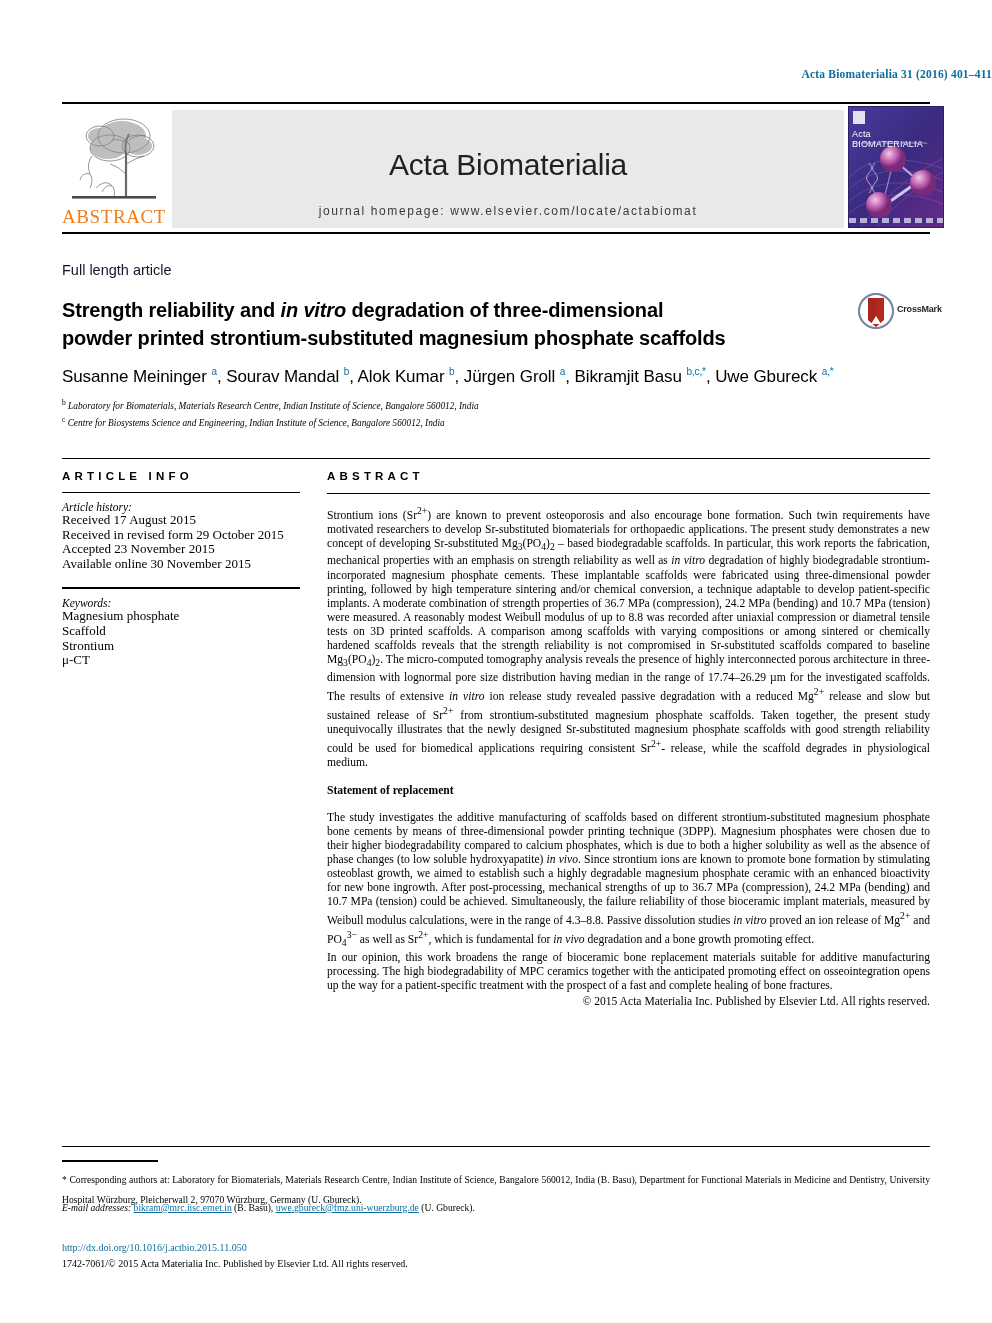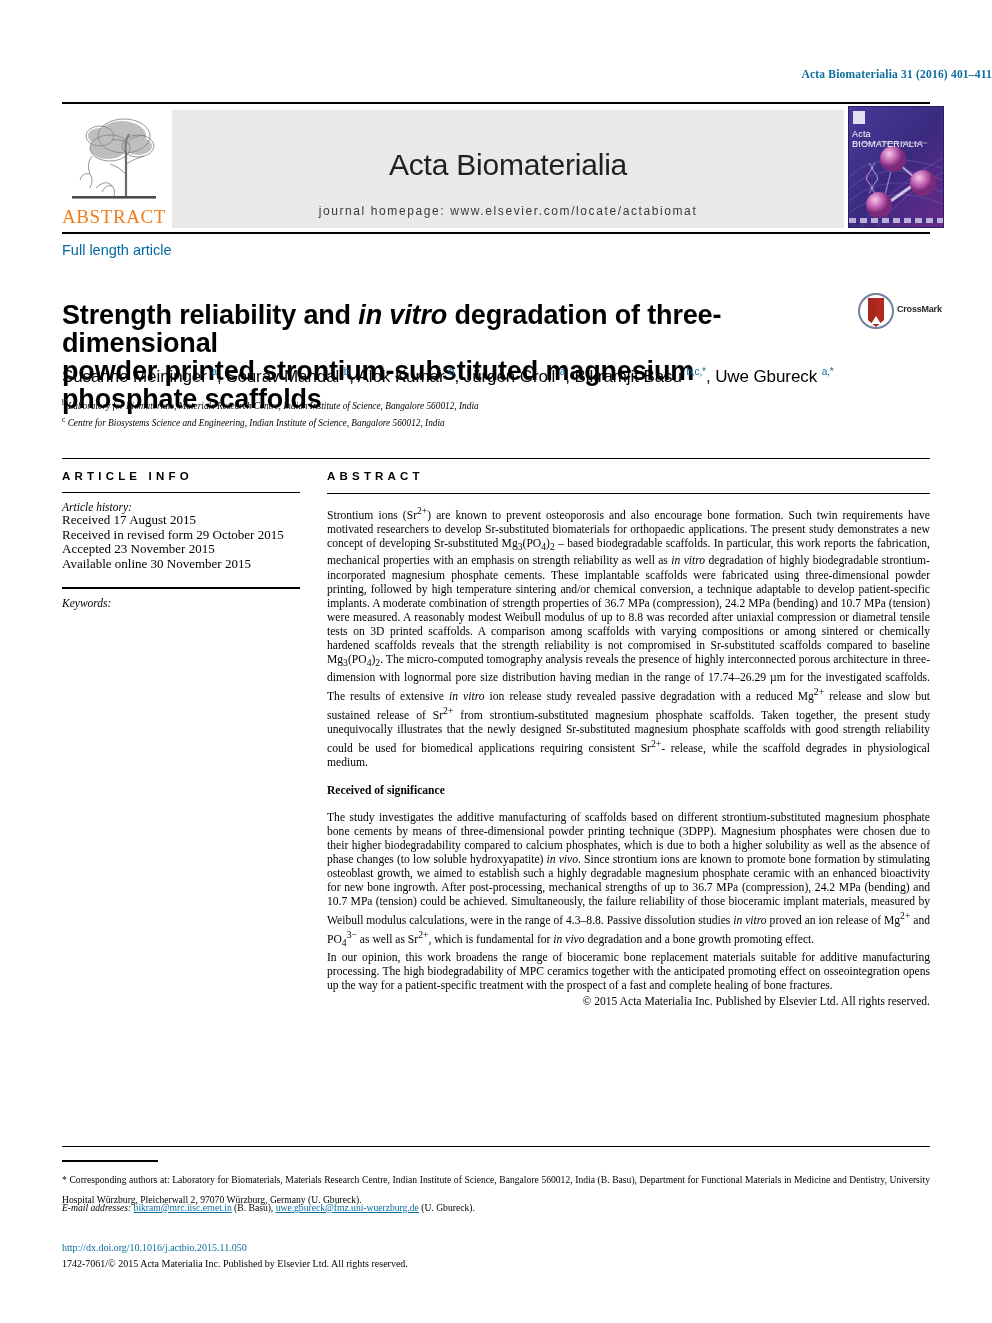--- a/index.html
+++ b/index.html
@@ -153,31 +153,31 @@
     position: absolute;
     left: 0; top: 130px;
     width: 868px;
     height: 2px;
     background: #000;
   }
 
   
   .article-type {
     position: absolute;
-    left: 62px; top: 242px;
+    left: 62px; top: 262px;
     font-family: "Liberation Sans", sans-serif;
     font-size: 14.5px;
-    color: #0369a1;
+    color: #0f172a;
   }
   .title {
     position: absolute;
     left: 62px; top: 283px;
     width: 760px;
     font-family: "Liberation Sans", sans-serif;
-    font-size: 27px;
+    font-size: 20px;
     line-height: 28px;
     color: #000;
     letter-spacing: -0.15px;
   }
   .title em { font-style: italic; }
 
   .crossmark {
     position: absolute;
     left: 858px; top: 290px;
     width: 78px;
@@ -469,28 +469,34 @@
     <div class="thin-rule"></div>
     <div class="info-label">Article history:</div>
     <div class="info-list">
       <div>Received 17 August 2015</div>
       <div>Received in revised form 29 October 2015</div>
       <div>Accepted 23 November 2015</div>
       <div>Available online 30 November 2015</div>
     </div>
     <div class="kw-rule"></div>
     <div class="info-label">Keywords:</div>
+    <div class="info-list">
+      <div>Magnesium phosphate</div>
+      <div>Scaffold</div>
+      <div>Strontium</div>
+      <div>μ-CT</div>
+    </div>
   </div>
 
   <div class="abs-col">
     <div class="sec-head">ABSTRACT</div>
     <div class="abs-rule"></div>
     <div class="abs-body">
       <p>Strontium ions (Sr<sup>2+</sup>) are known to prevent osteoporosis and also encourage bone formation. Such twin requirements have motivated researchers to develop Sr-substituted biomaterials for orthopaedic applications. The present study demonstrates a new concept of developing Sr-substituted Mg<sub>3</sub>(PO<sub>4</sub>)<sub>2</sub> – based biodegradable scaffolds. In particular, this work reports the fabrication, mechanical properties with an emphasis on strength reliability as well as <em>in vitro</em> degradation of highly biodegradable strontium-incorporated magnesium phosphate cements. These implantable scaffolds were fabricated using three-dimensional powder printing, followed by high temperature sintering and/or chemical conversion, a technique adaptable to develop patient-specific implants. A moderate combination of strength properties of 36.7 MPa (compression), 24.2 MPa (bending) and 10.7 MPa (tension) were measured. A reasonably modest Weibull modulus of up to 8.8 was recorded after uniaxial compression or diametral tensile tests on 3D printed scaffolds. A comparison among scaffolds with varying compositions or among sintered or chemically hardened scaffolds reveals that the strength reliability is not compromised in Sr-substituted scaffolds compared to baseline Mg<sub>3</sub>(PO<sub>4</sub>)<sub>2</sub>. The micro-computed tomography analysis reveals the presence of highly interconnected porous architecture in three-dimension with lognormal pore size distribution having median in the range of 17.74–26.29 µm for the investigated scaffolds. The results of extensive <em>in vitro</em> ion release study revealed passive degradation with a reduced Mg<sup>2+</sup> release and slow but sustained release of Sr<sup>2+</sup> from strontium-substituted magnesium phosphate scaffolds. Taken together, the present study unequivocally illustrates that the newly designed Sr-substituted magnesium phosphate scaffolds with good strength reliability could be used for biomedical applications requiring consistent Sr<sup>2+</sup>- release, while the scaffold degrades in physiological medium.</p>
-      <div class="stmt-head">Received of significance</div>
+      <div class="stmt-head">Statement of replacement</div>
       <p>The study investigates the additive manufacturing of scaffolds based on different strontium-substituted magnesium phosphate bone cements by means of three-dimensional powder printing technique (3DPP). Magnesium phosphates were chosen due to their higher biodegradability compared to calcium phosphates, which is due to both a higher solubility as well as the absence of phase changes (to low soluble hydroxyapatite) <em>in vivo</em>. Since strontium ions are known to promote bone formation by stimulating osteoblast growth, we aimed to establish such a highly degradable magnesium phosphate ceramic with an enhanced bioactivity for new bone ingrowth. After post-processing, mechanical strengths of up to 36.7 MPa (compression), 24.2 MPa (bending) and 10.7 MPa (tension) could be achieved. Simultaneously, the failure reliability of those bioceramic implant materials, measured by Weibull modulus calculations, were in the range of 4.3–8.8. Passive dissolution studies <em>in vitro</em> proved an ion release of Mg<sup>2+</sup> and PO<sub>4</sub><sup>3−</sup> as well as Sr<sup>2+</sup>, which is fundamental for <em>in vivo</em> degradation and a bone growth promoting effect.</p>
       <p>In our opinion, this work broadens the range of bioceramic bone replacement materials suitable for additive manufacturing processing. The high biodegradability of MPC ceramics together with the anticipated promoting effect on osseointegration opens up the way for a patient-specific treatment with the prospect of a fast and complete healing of bone fractures.</p>
       <div class="copyright">© 2015 Acta Materialia Inc. Published by Elsevier Ltd. All rights reserved.</div>
     </div>
   </div>
 
   <div class="foot-rule-long"></div>
   <div class="foot-rule-short"></div>
   <div class="footnote">* Corresponding authors at: Laboratory for Biomaterials, Materials Research Centre, Indian Institute of Science, Bangalore 560012, India (B. Basu), Department for Functional Materials in Medicine and Dentistry, University Hospital Würzburg, Pleicherwall 2, 97070 Würzburg, Germany (U. Gbureck).</div>
   <div class="emails">

